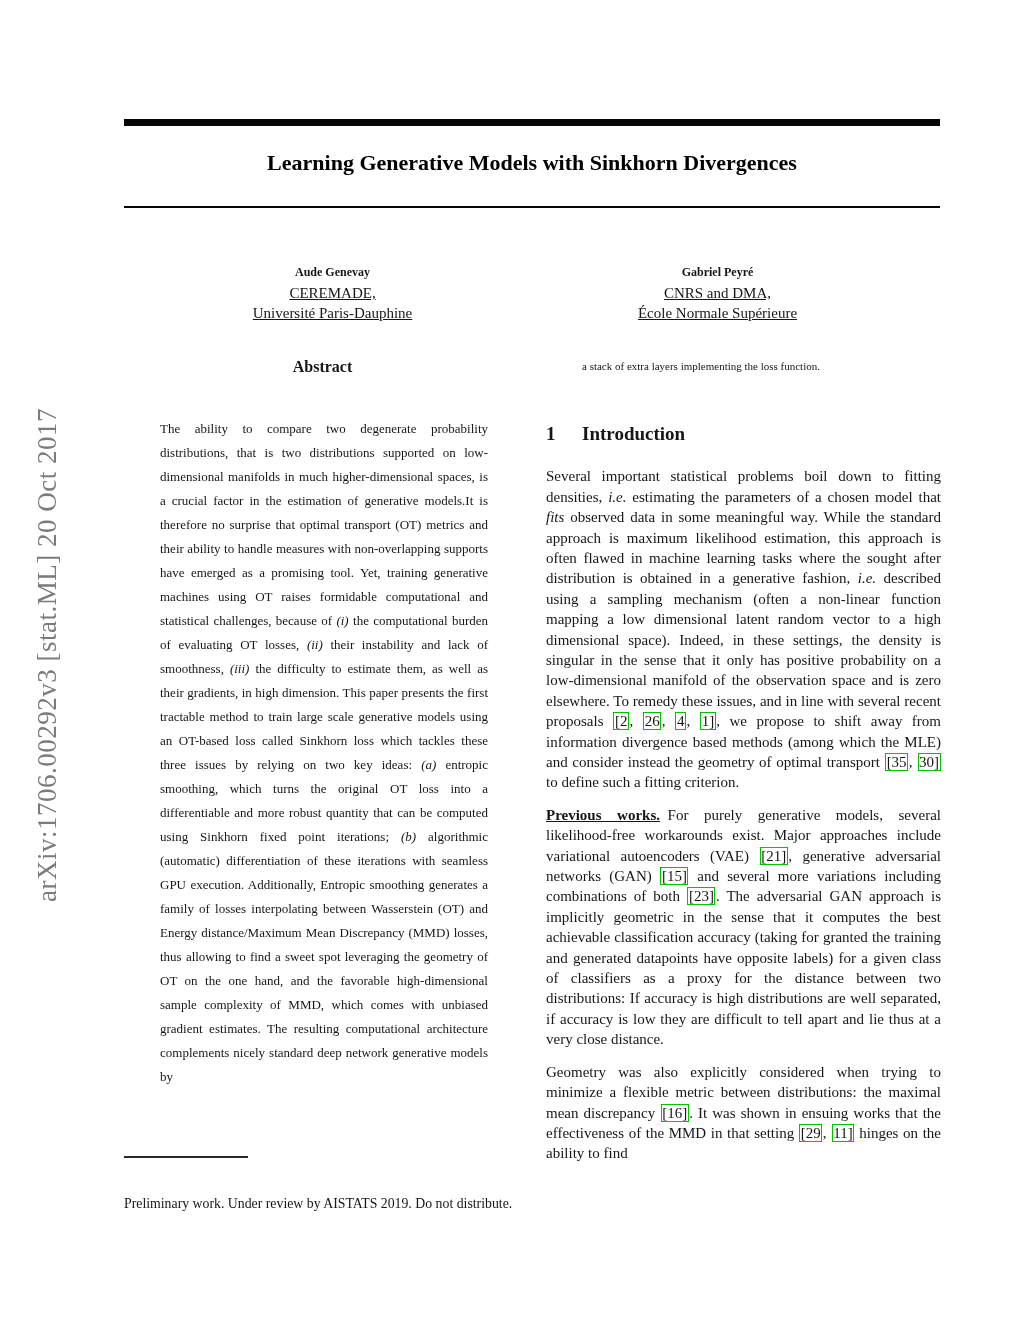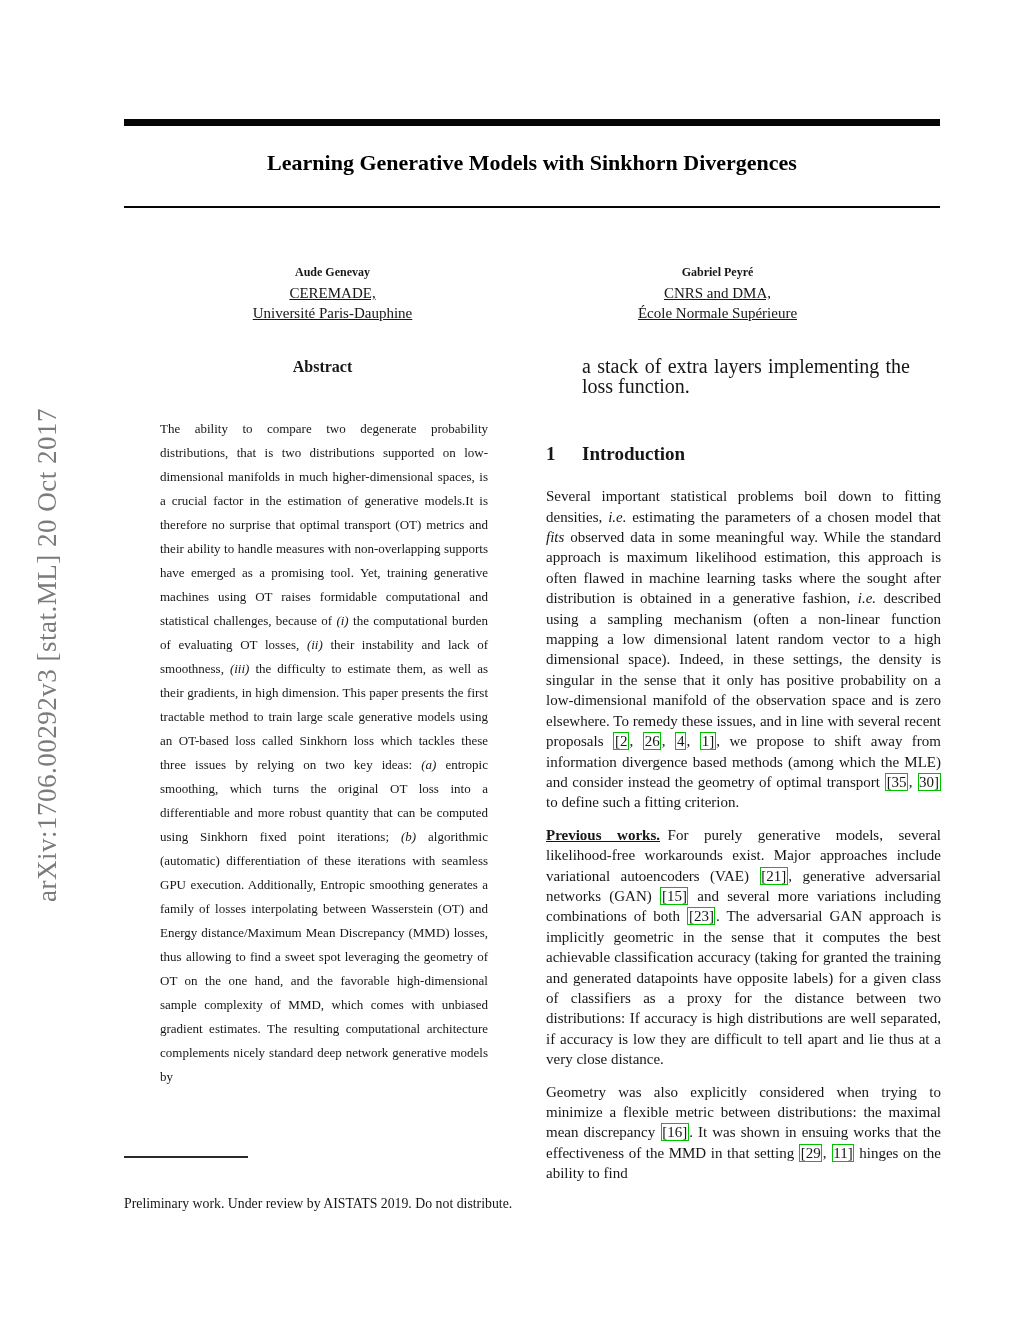--- a/index.html
+++ b/index.html
@@ -98,21 +98,21 @@
     width: 395px;
     font-size: 15px;
     line-height: 20.4px;
     text-align: justify;
     hyphens: auto;
     -webkit-hyphens: auto;
   }
   .abstract-continuation {
     margin-left: 36px;
     width: 328px;
-    font-size: 20px;
+    font-size: 11px;
     line-height: 19.9px;
   }
   .section-heading {
     margin-top: 47px;
     font-size: 19px;
     font-weight: bold;
     display: flex;
     text-align: left;
   }
   .section-number { width: 36px; }

